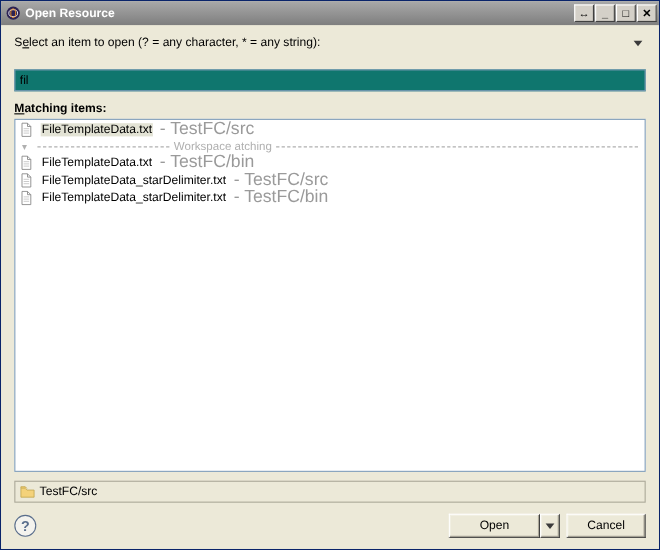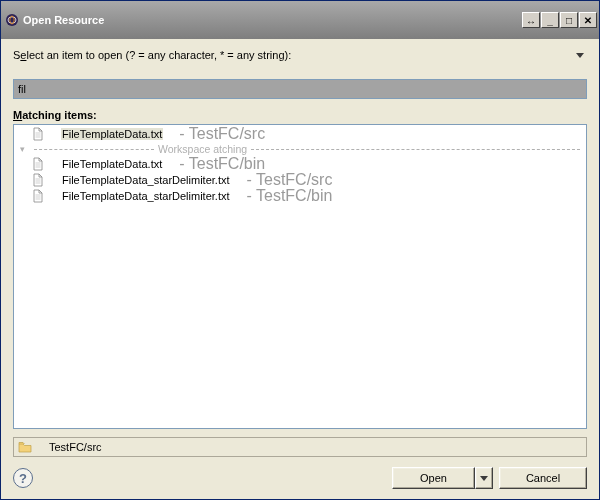--- a/index.html
+++ b/index.html
@@ -1,50 +1,50 @@
 <!DOCTYPE html>
 <html><head>
 <meta charset="utf-8">
 <style>
   * { box-sizing: border-box; margin: 0; padding: 0; }
   html, body { width: 600px; height: 500px; overflow: hidden; font-family: Tahoma, Arial, sans-serif; font-size: 11px; background: #ece9d8; }
   .window { width: 600px; height: 500px; border: 1px solid #0a246a; display: flex; flex-direction: column; }
-  .titlebar { height: 38px; background: linear-gradient(to bottom, #a9a9a9, #7e7e7e); color: #fff; display: flex; align-items: center; padding: 0 2px 0 4px; font-weight: bold; font-size: 11px; }
+  .titlebar { height: 22px; background: linear-gradient(to bottom, #a9a9a9, #7e7e7e); color: #fff; display: flex; align-items: center; padding: 0 2px 0 4px; font-weight: bold; font-size: 11px; }
   .title-icon { width: 14px; height: 14px; margin-right: 4px; display: inline-block; }
   .title-text { flex: 1; }
   .tb-btn-group { display: flex; gap: 0; }
   .tb-btn { width: 18px; height: 16px; background: #d4d0c8; border: 1px solid #fff; border-right-color: #404040; border-bottom-color: #404040; display: flex; align-items: center; justify-content: center; font-size: 10px; color: #000; margin-left: 1px; }
   .body { flex: 1; background: #ece9d8; padding: 10px 12px 10px 12px; display: flex; flex-direction: column; }
   .prompt-row { display: flex; align-items: center; justify-content: space-between; margin-bottom: 18px; }
   .prompt { font-size: 11px; }
   .prompt .ul { text-decoration: underline; }
   .menu-btn { width: 14px; height: 10px; display: flex; align-items: center; justify-content: center; }
   .arrow-down { width: 0; height: 0; border-left: 4px solid transparent; border-right: 4px solid transparent; border-top: 5px solid #3b3b3b; }
-  .search-input { width: 100%; height: 20px; border: 1px solid #7f9db9; background: #a3a3a3; font-family: inherit; font-size: 11px; padding: 2px 4px; }
+  .search-input { width: 100%; height: 20px; border: 1px solid #7f9db9; background: #0f766e; font-family: inherit; font-size: 11px; padding: 2px 4px; }
   .matching-label { margin-top: 10px; font-size: 11px; font-weight: bold; }
   .matching-label .ul { text-decoration: underline; }
   .list { margin-top: 3px; flex: 1; border: 1px solid #7f9db9; background: #fff; overflow: auto; padding: 1px 0; }
-  .list-row { height: 16px; display: flex; align-items: center; padding: 0 17px; gap: 16px; }
+  .list-row { height: 16px; display: flex; align-items: center; padding: 0 3px; gap: 6px; }
   .list-row.selected .fn { background: #e3e3d5; }
   .file-icon { width: 14px; height: 14px; flex-shrink: 0; }
   .fn { font-size: 11px; padding: 0 1px; }
   .fp { font-size: 16px; color: #9a9a9a; }
   .sep-row { display: flex; align-items: center; height: 14px; padding: 0 6px; color: #b0b0b0; font-size: 10.5px; gap: 4px; }
   .sep-row .dash { flex: 0; border-top: 1px dashed #b0b0b0; height: 0; }
   .sep-row .dash.left { width: 120px; flex: 0 0 120px; }
   .sep-row .dash.right { flex: 1; }
   .sep-row .twisty { width: 10px; color: #b0b0b0; font-size: 9px; }
-  .status { margin-top: 8px; height: 20px; border: 1px solid #aca899; background: #ece9d8; display: flex; align-items: center; padding: 0 4px; gap: 17px; }
+  .status { margin-top: 8px; height: 20px; border: 1px solid #aca899; background: #ece9d8; display: flex; align-items: center; padding: 0 4px; gap: 4px; }
   .folder-icon { width: 14px; height: 12px; display: inline-block; }
   .buttons { margin-top: 10px; display: flex; align-items: center; justify-content: flex-end; gap: 6px; }
   .help-left { margin-right: auto; width: 20px; height: 20px; border-radius: 50%; border: 1.5px solid #5a6e8c; color: #5a6e8c; display: flex; align-items: center; justify-content: center; font-weight: bold; font-size: 13px; background: #f4f3ee; }
   .btn { height: 22px; background: #ece9d8; border: 1px solid #404040; border-top-color: #fff; border-left-color: #fff; box-shadow: inset -1px -1px 0 #aca899, inset 1px 1px 0 #f1efe2; font-family: inherit; font-size: 11px; display: flex; align-items: center; justify-content: center; }
   .btn-open { width: 83px; }
   .btn-dd { width: 18px; display: flex; align-items: center; justify-content: center;}
-  .btn-cancel { width: 88px; }
+  .btn-cancel { width: 72px; }
   .open-group { display: flex; }
   svg { display: block; }
 </style>
 </head>
 <body>
 
 <div class="window">
 
   <div class="titlebar">
     <span class="title-icon">

